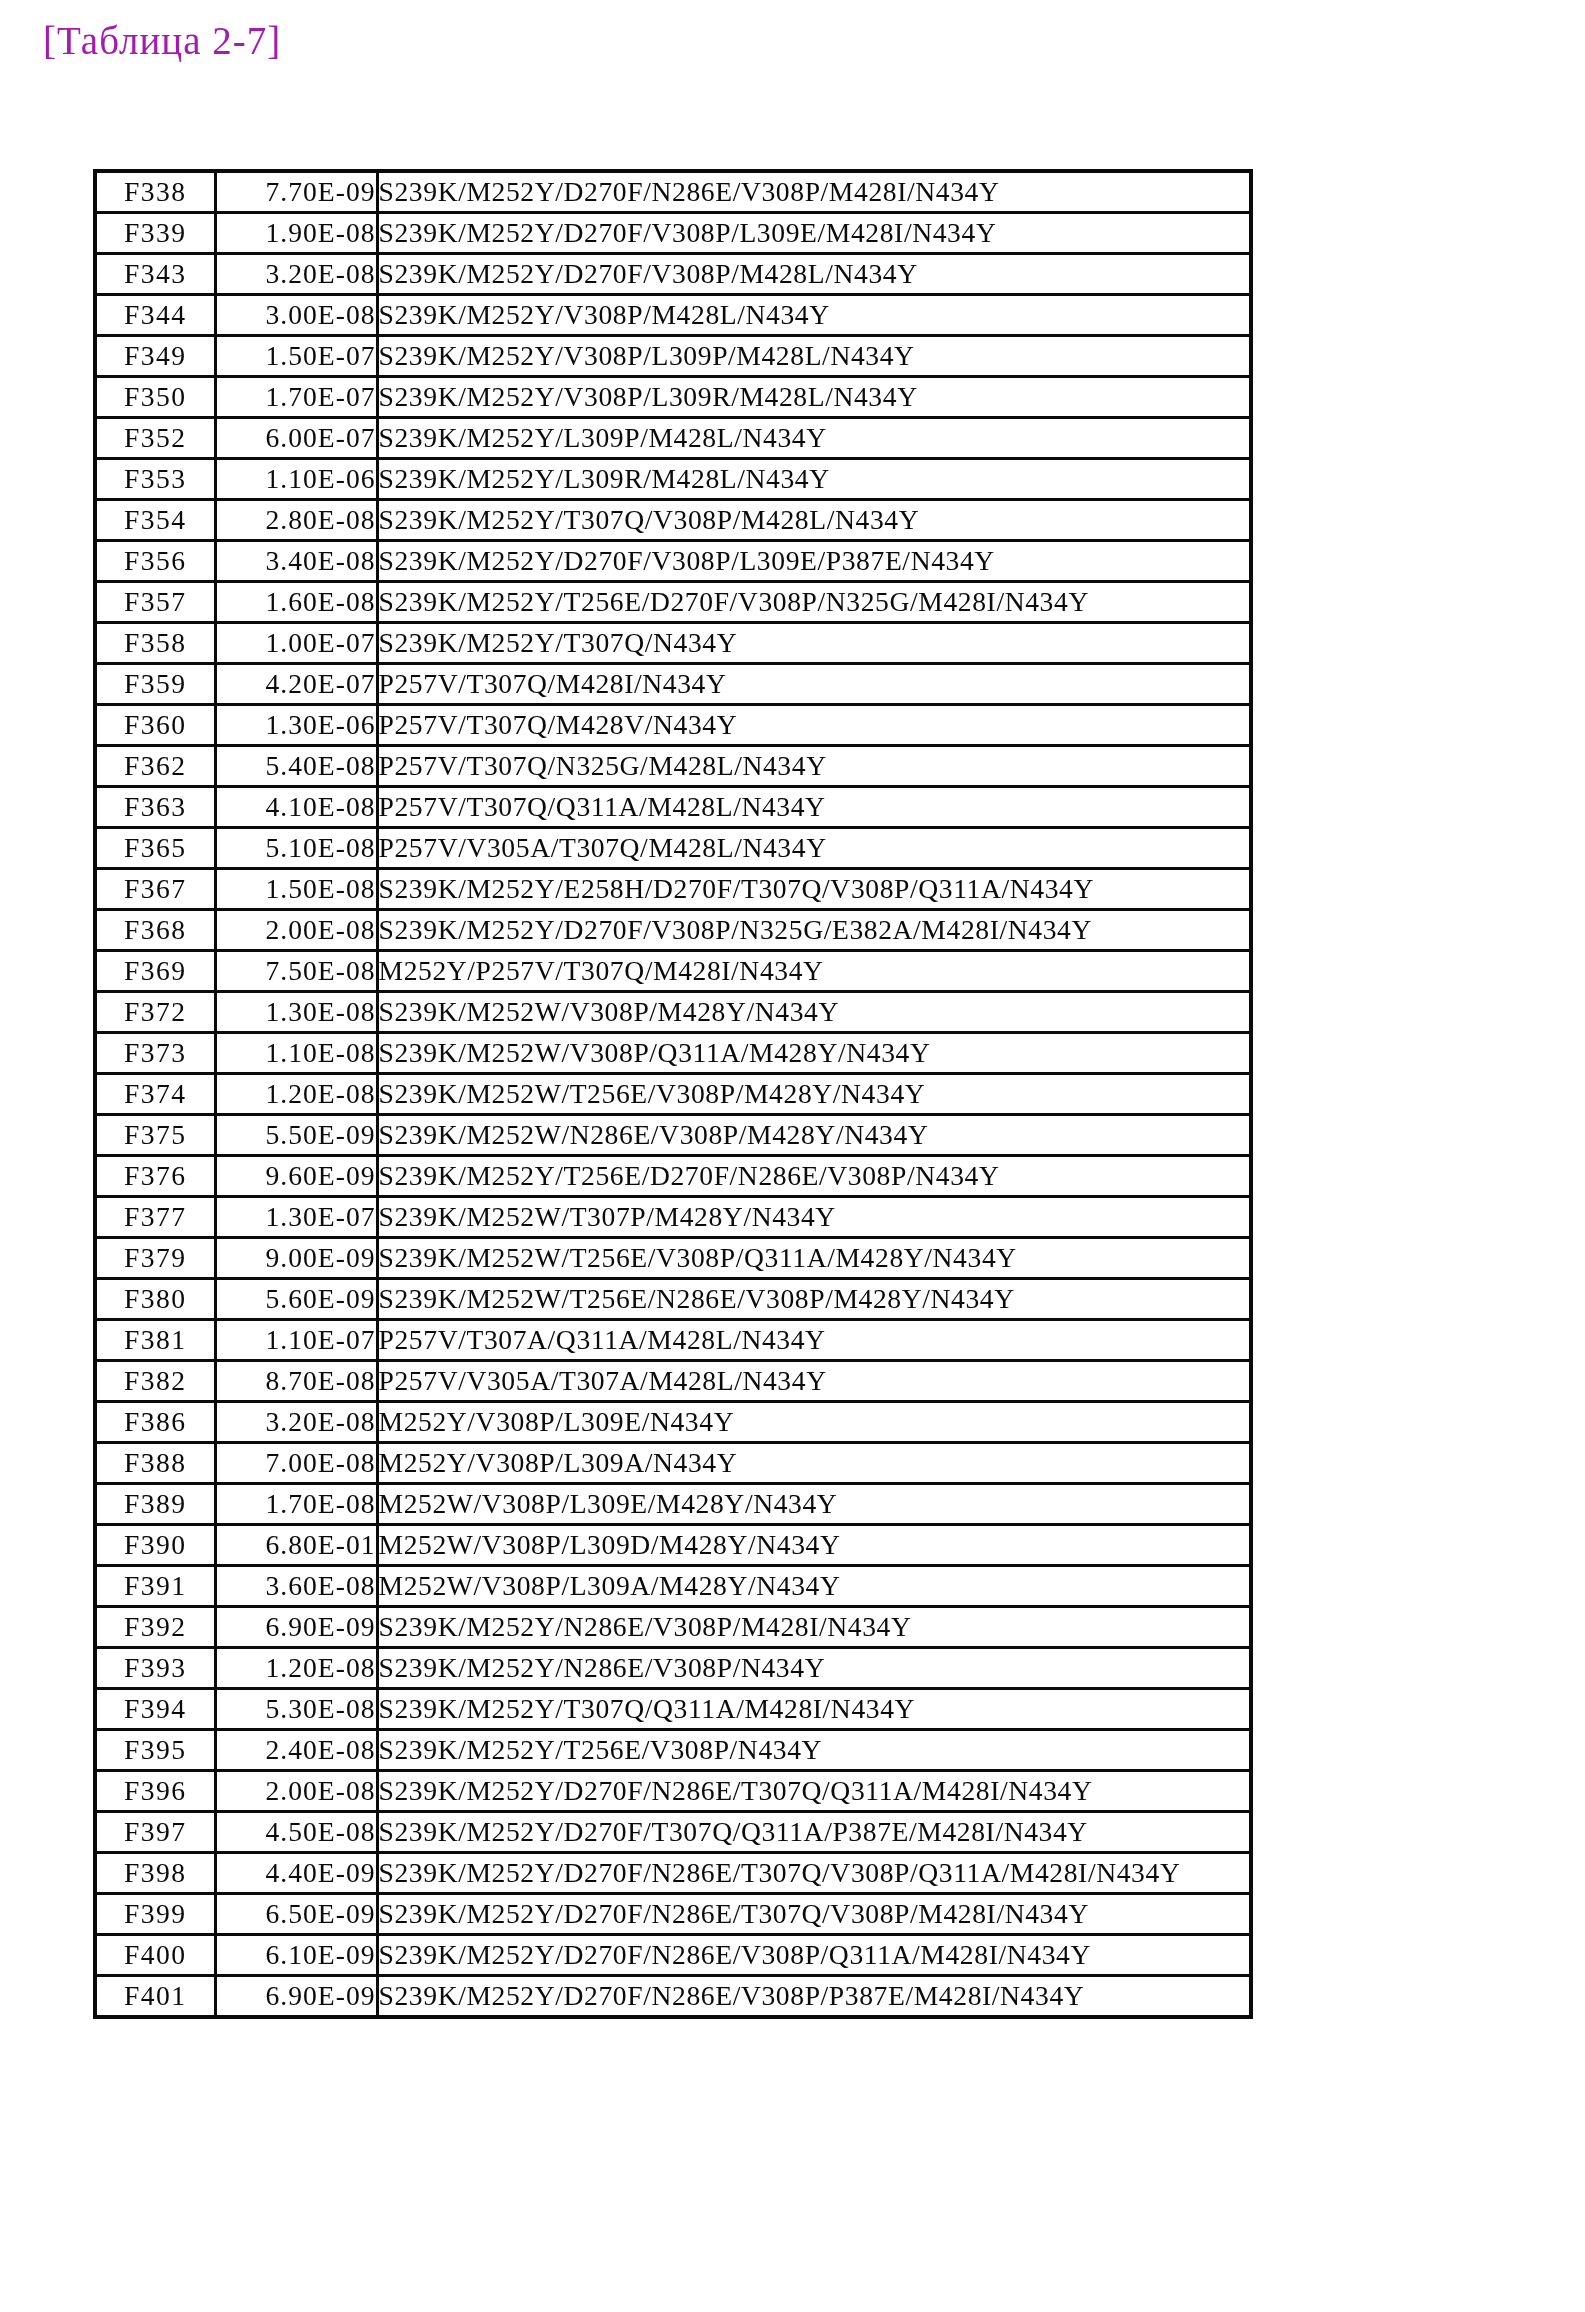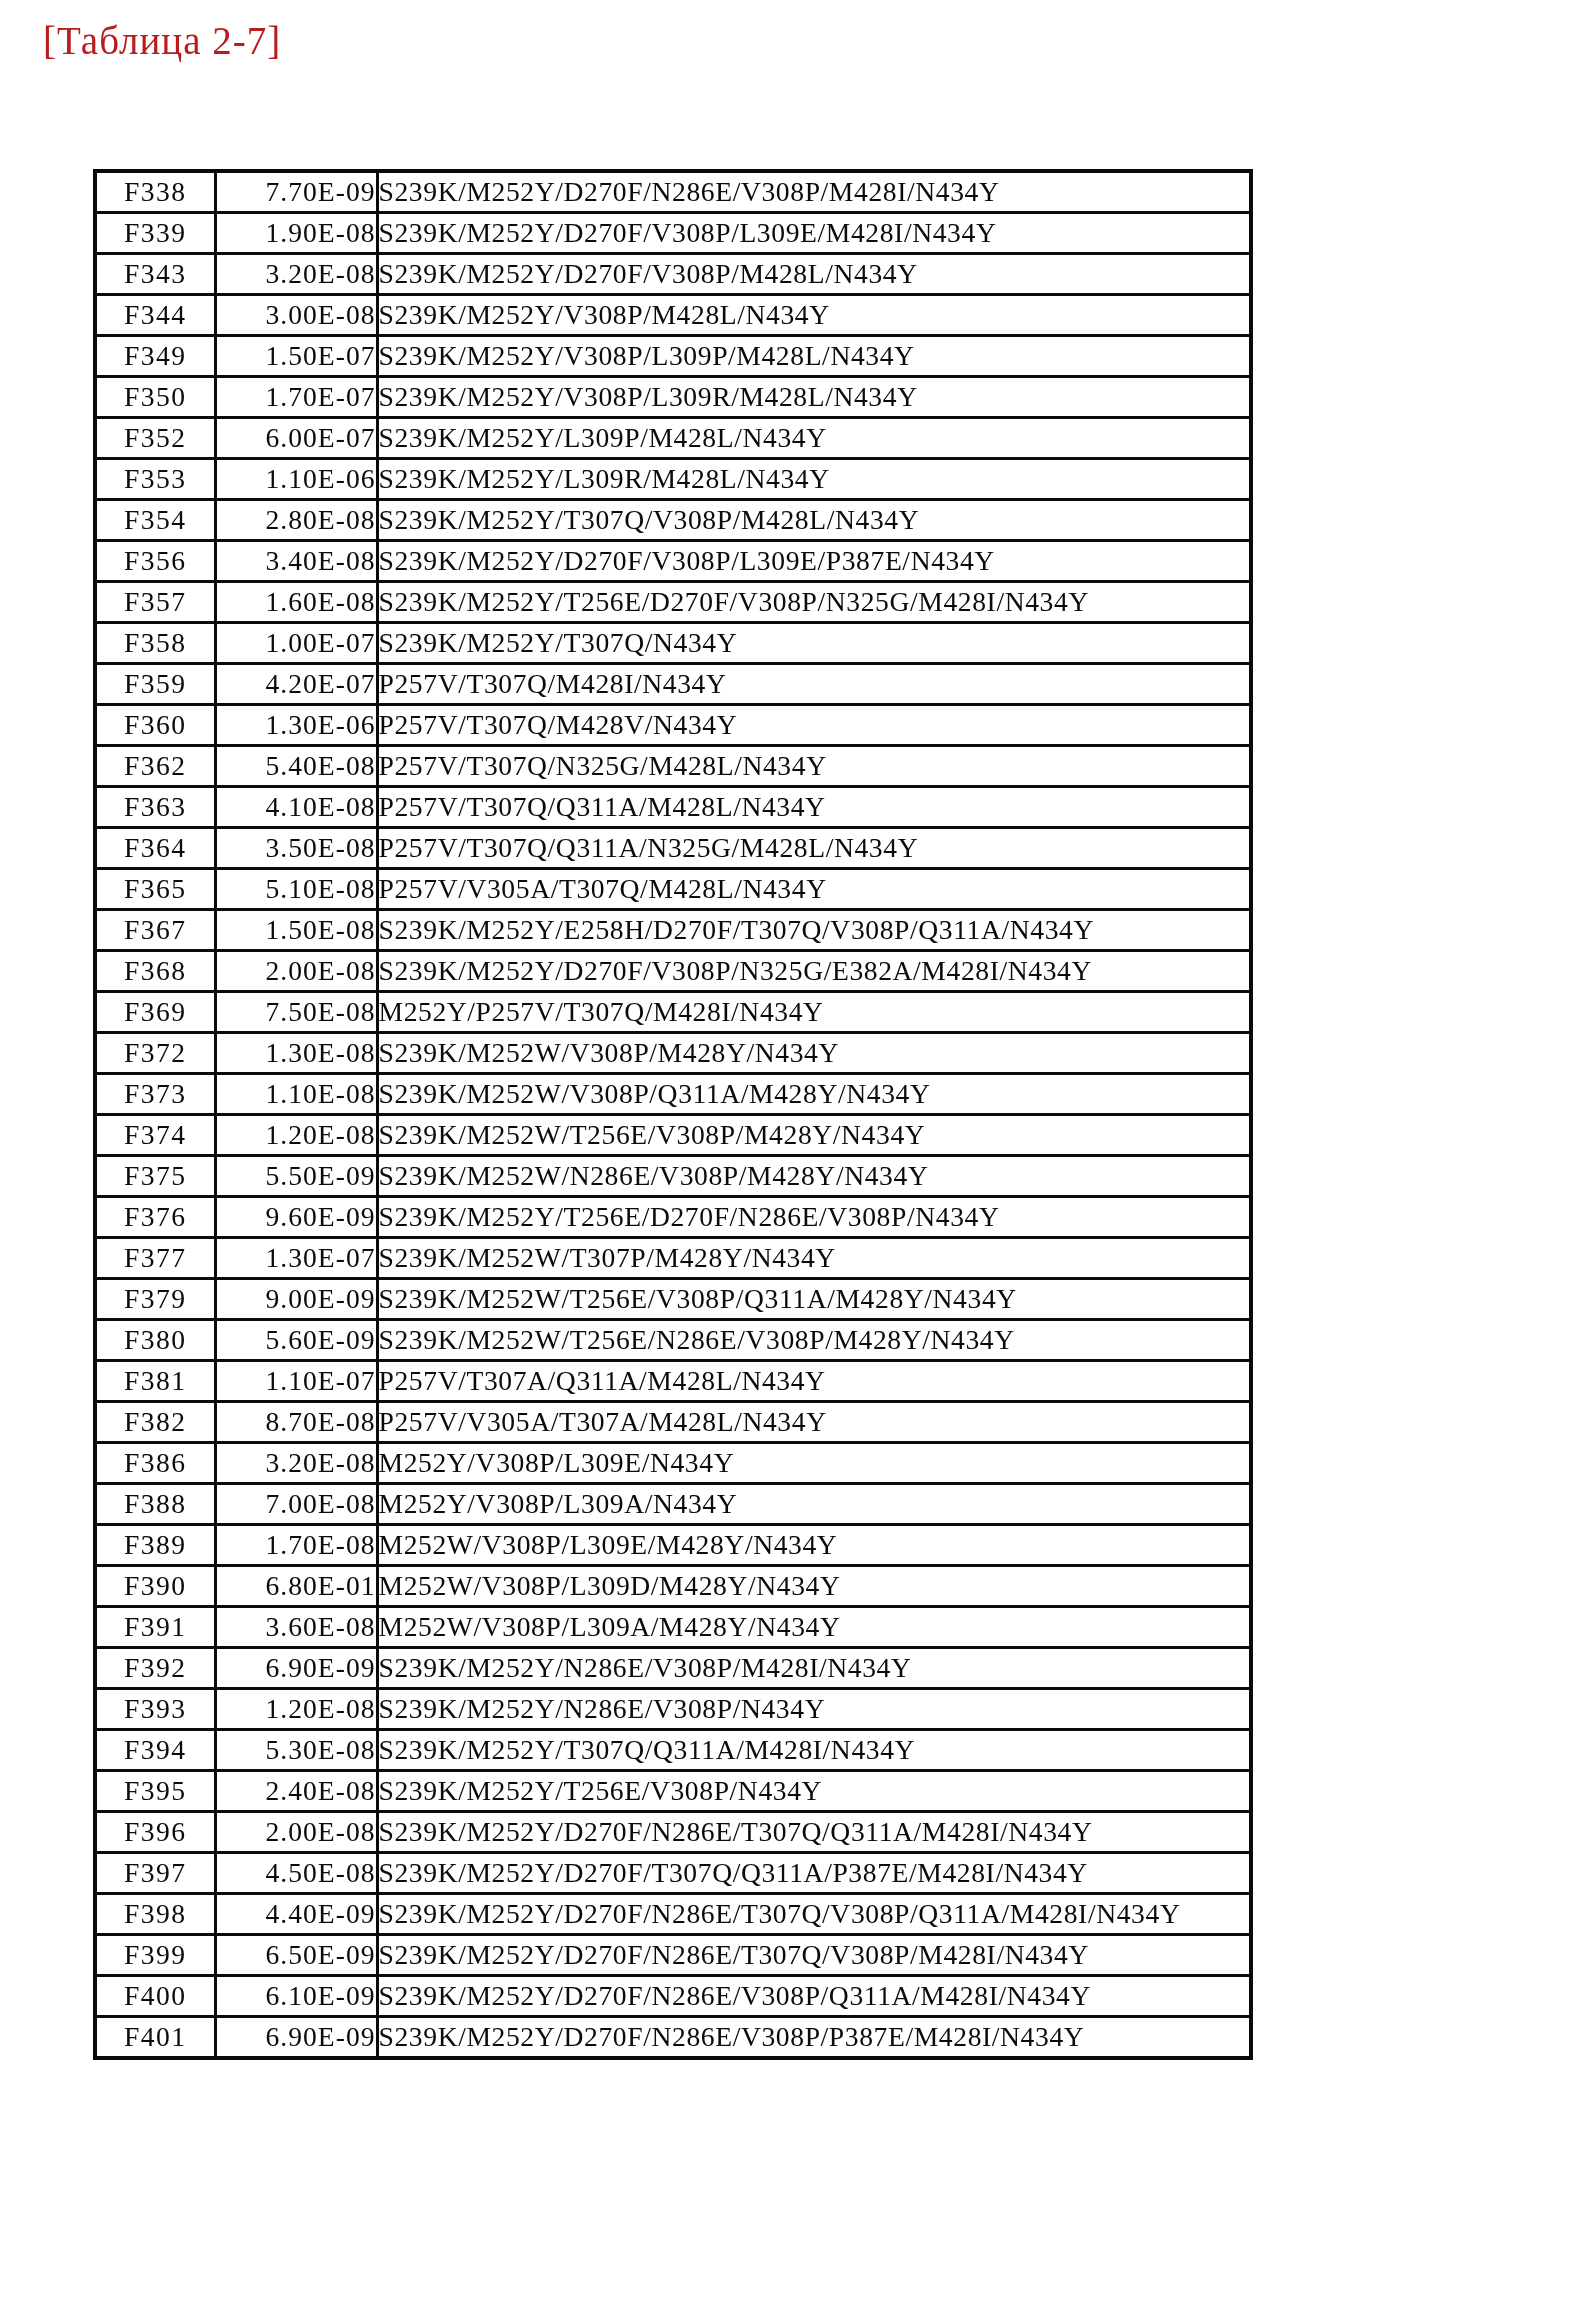--- a/index.html
+++ b/index.html
@@ -15,21 +15,21 @@
     font-family: "Liberation Serif", "DejaVu Serif", serif;
     color: #0b0b0b;
     overflow: hidden;
   }
   .caption {
     position: absolute;
     left: 43px;
     top: 17.7px;
     font-size: 39px;
     letter-spacing: 1px;
-    color: #b91c1c;
+    color: #a21caf;
     white-space: nowrap;
   }
   table.kd-table {
     position: absolute;
     left: 93px;
     top: 169px;
     width: 1160px;
     border-collapse: collapse;
     table-layout: fixed;
     border: 4.9px solid #0a0a0a;
@@ -149,25 +149,20 @@
     <td class="cell-id">F362</td>
     <td class="cell-kd">5.40E-08</td>
     <td class="cell-mut">P257V/T307Q/N325G/M428L/N434Y</td>
   </tr>
         <tr>
     <td class="cell-id">F363</td>
     <td class="cell-kd">4.10E-08</td>
     <td class="cell-mut">P257V/T307Q/Q311A/M428L/N434Y</td>
   </tr>
         <tr>
-    <td class="cell-id">F364</td>
-    <td class="cell-kd">3.50E-08</td>
-    <td class="cell-mut">P257V/T307Q/Q311A/N325G/M428L/N434Y</td>
-  </tr>
-        <tr>
     <td class="cell-id">F365</td>
     <td class="cell-kd">5.10E-08</td>
     <td class="cell-mut">P257V/V305A/T307Q/M428L/N434Y</td>
   </tr>
         <tr>
     <td class="cell-id">F367</td>
     <td class="cell-kd">1.50E-08</td>
     <td class="cell-mut">S239K/M252Y/E258H/D270F/T307Q/V308P/Q311A/N434Y</td>
   </tr>
         <tr>

